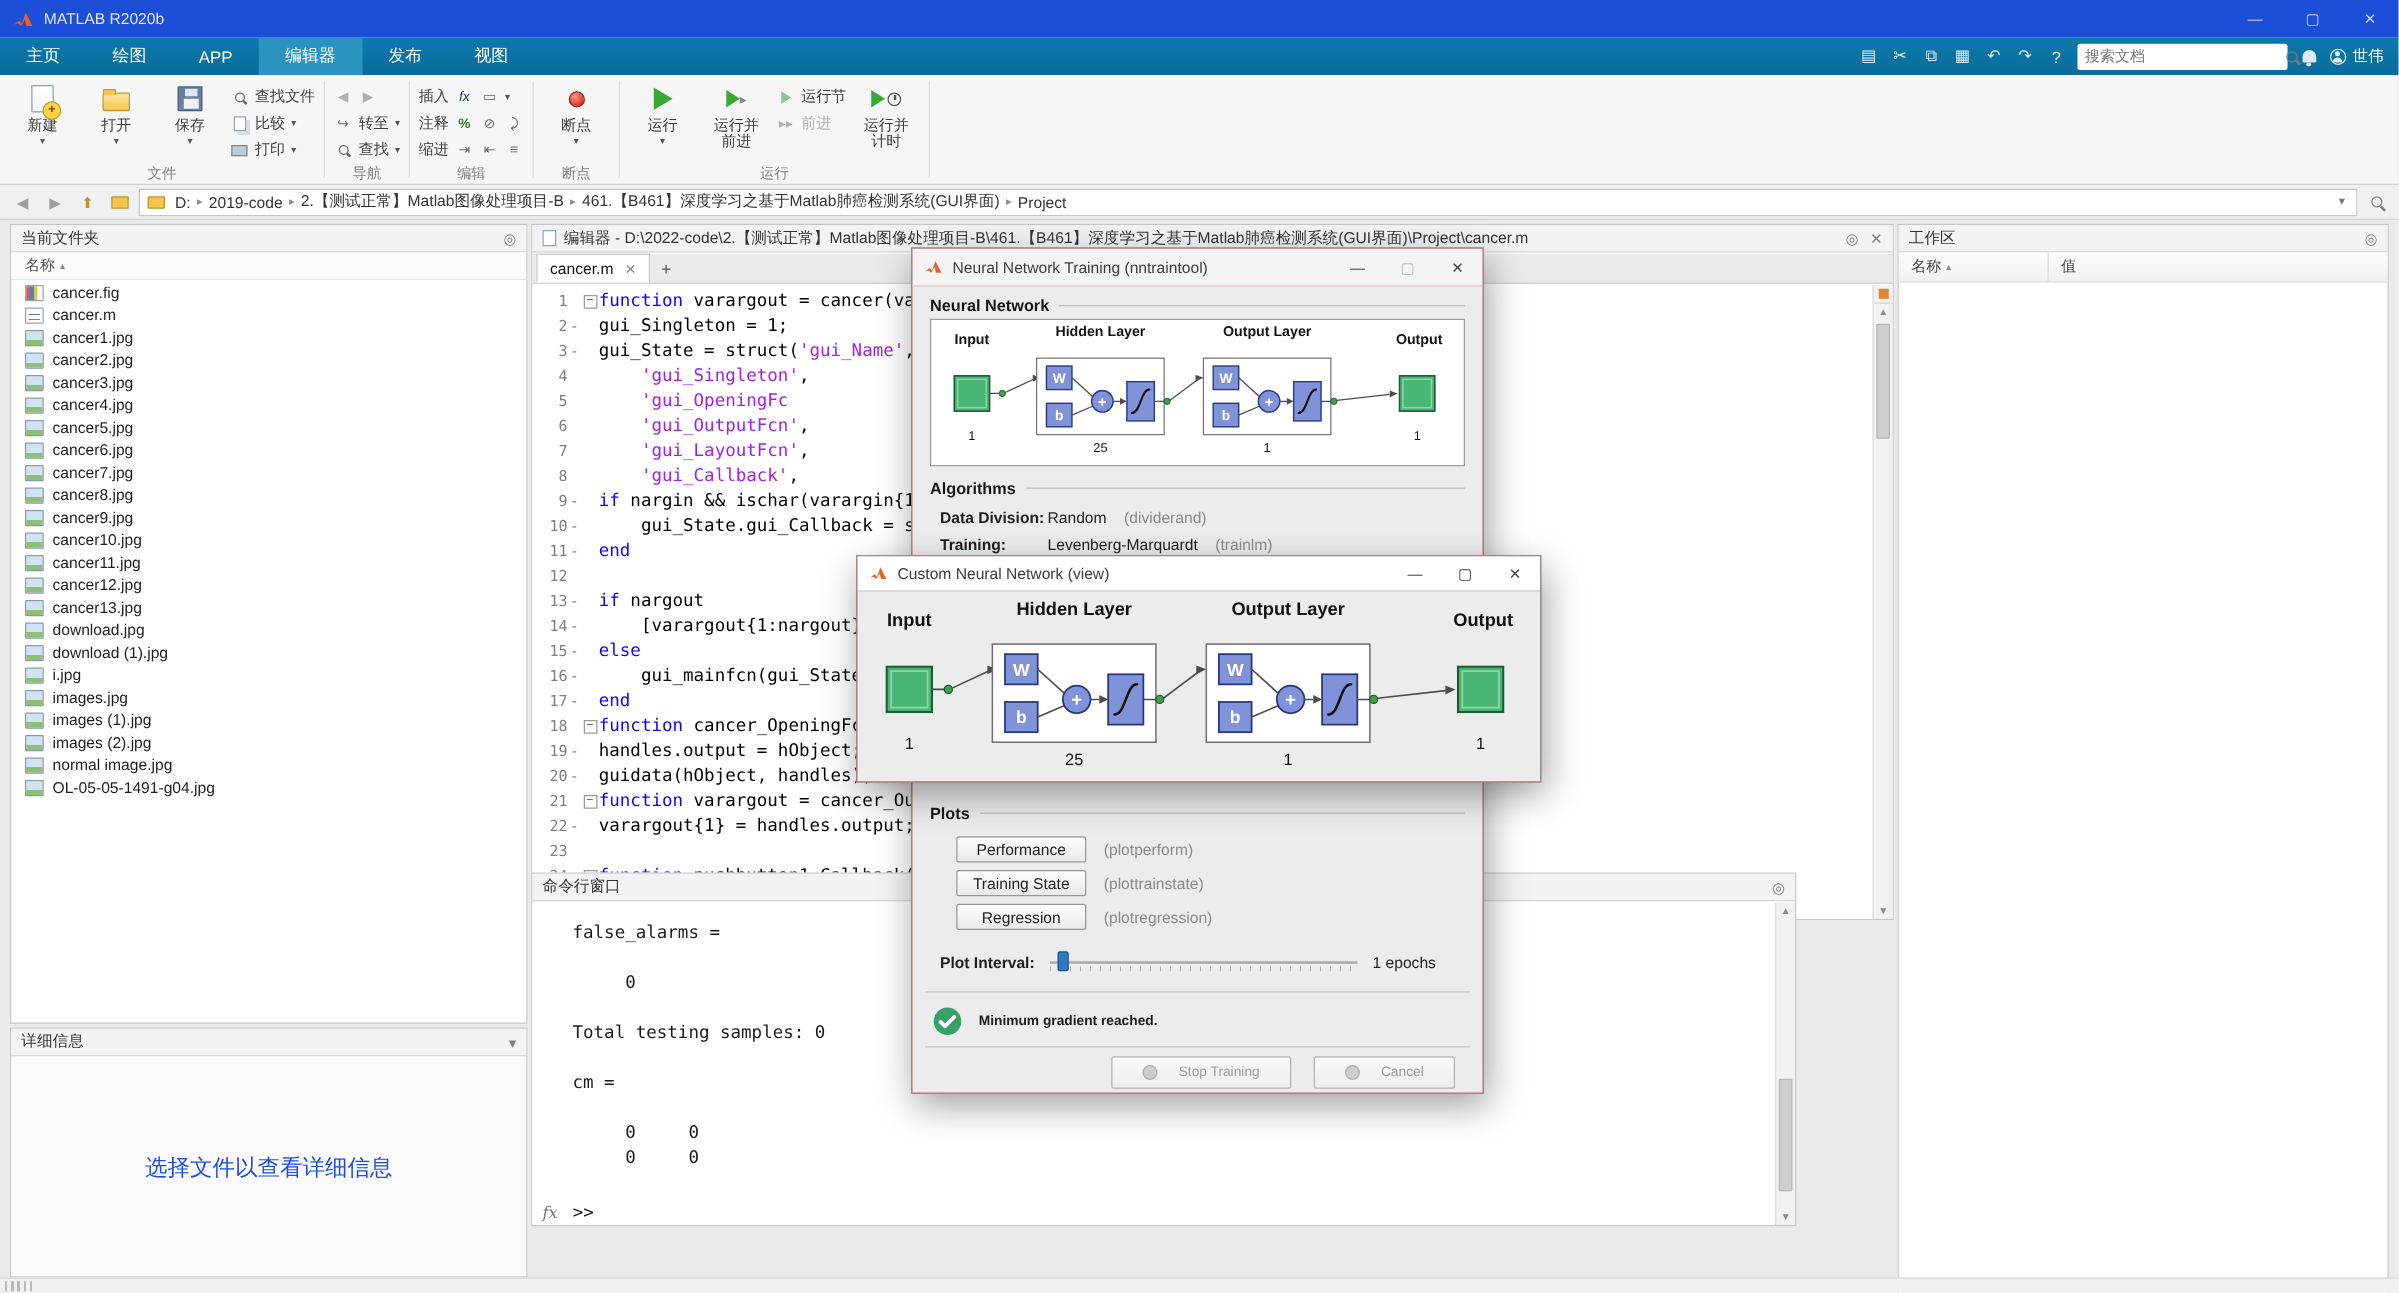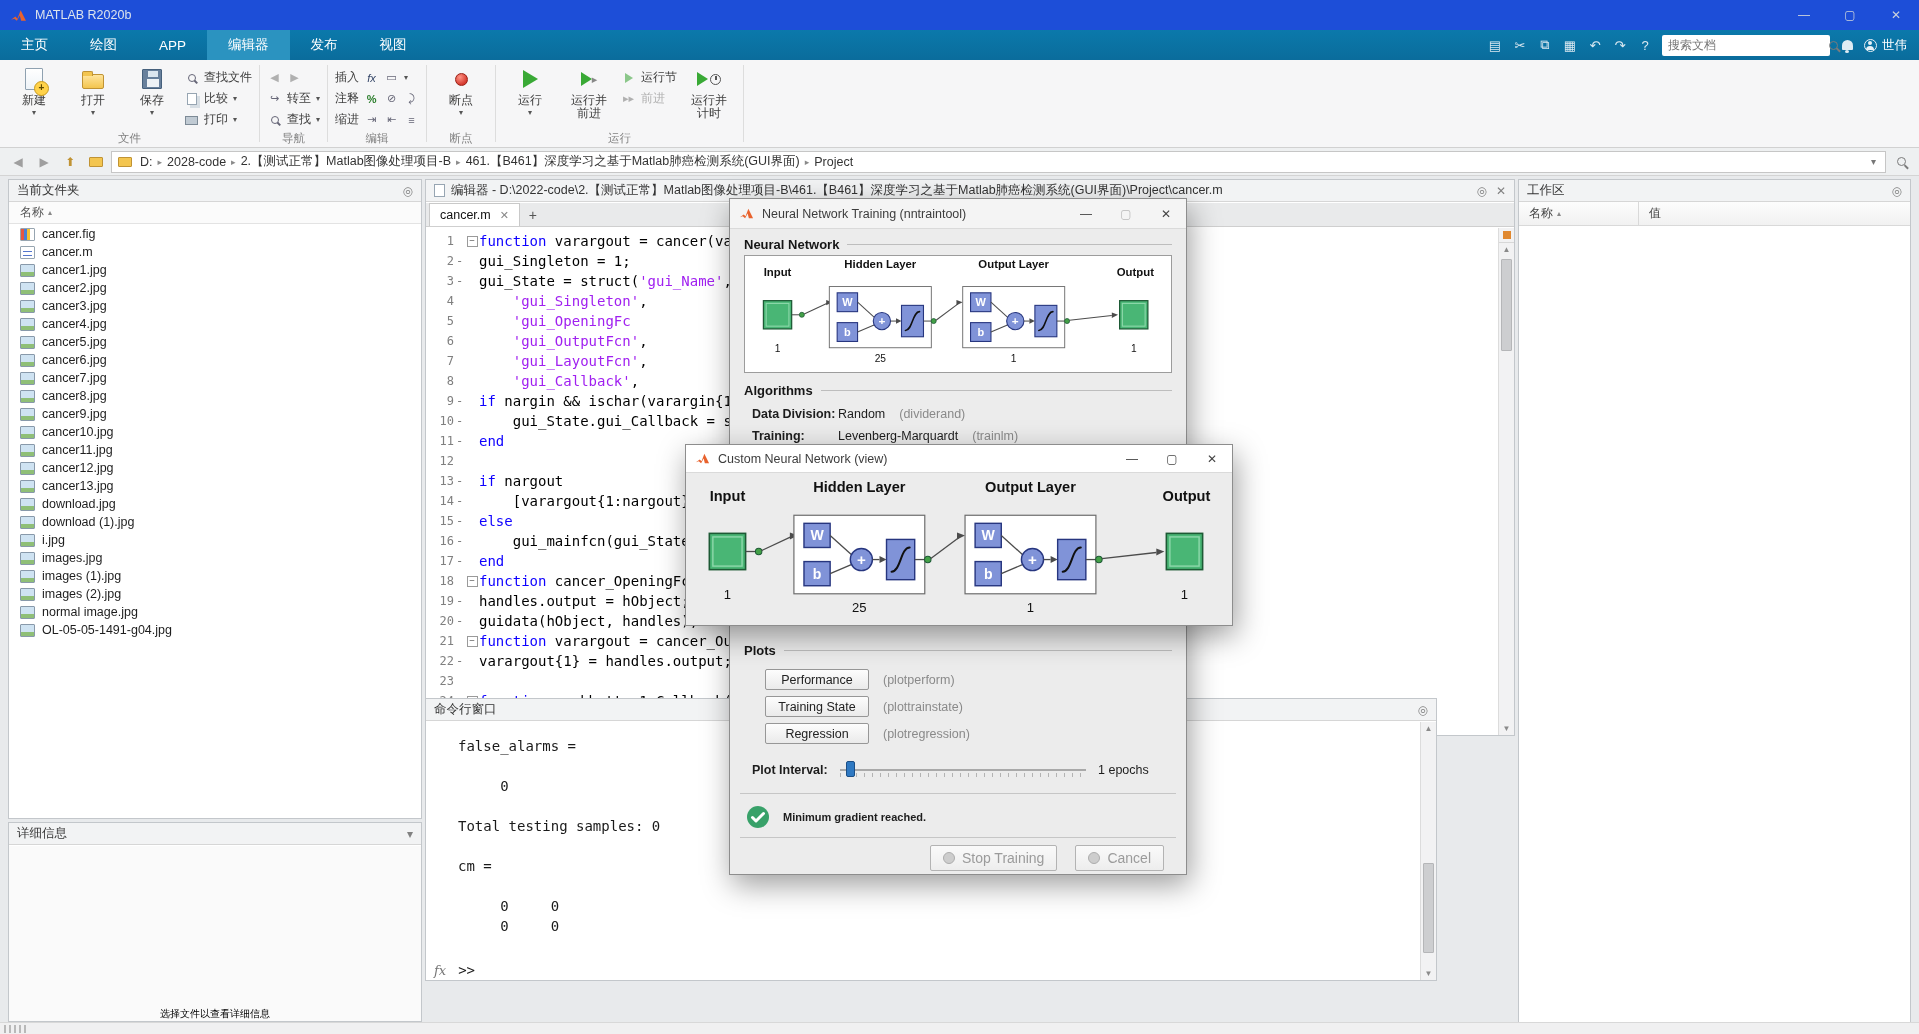--- a/index.html
+++ b/index.html
@@ -81,21 +81,21 @@
 #cmd-panel{left: 425px;top:698px;width:1012px;height:283px}
 #ws-panel{left:1518px;top:179px;width:393px;height:1024px}
 .cf-colhead{height:22px;border-bottom:1px solid #e3e3e3;display:flex;align-items:center;padding:0 11px;font-size:12px;color:#555;background:#fbfbfb;gap:4px}
 .sort{font-size:8px;color:#888}
 .file-list{position:absolute;top:45px;left:0;right:0;bottom:0;overflow:hidden}
 .file-row{height:18px;display:flex;align-items:center;padding:0 6px 0 11px;font-size:12.5px;color:#1e1e1e;gap:7px}
 .fi{display:inline-block;width:15px;height:13px;border:1px solid #97a5b0;border-radius:1px;flex:none;background:#fff}
 .fi-img{background:linear-gradient(#cfe3f2 0 7px,#8fbf77 7px);border-color:#8899aa}
 .fi-fig{background:linear-gradient(90deg,#e8573f 0 3px,#4a7fd4 3px 6px,#f3c033 6px 9px,#ffffff 9px)}
 .fi-m{background-color:#fff;background-image:repeating-linear-gradient(180deg,transparent 0 3px,#5577cc 3px 4px);background-size:9px 100%;background-position:2px 1px;background-repeat:no-repeat}
-.details-body{position:absolute;top:23px;left:0;right:0;bottom:0;background:#fafafa;display:flex;align-items:flex-end;justify-content:center;font-size:10px;color:#000000}
+.details-body{position:absolute;top:23px;left:0;right:0;bottom:0;background:#fafafa;display:flex;align-items:center;justify-content:center;font-size:18px;color:#1d4ed8}
 
 
 .etabs{position:absolute;top:23px;left:0;right:0;height:24px;background:#e9eaeb;border-bottom:1px solid #cfcfcf;display:flex;align-items:flex-end;padding-left:3px}
 .etab{height:23px;background:#fff;border:1px solid #c9c9c9;border-bottom:none;display:flex;align-items:center;gap:9px;padding:0 10px;font-size:12.5px;color:#111}
 .etab-close{color:#888;font-size:11px}
 .etab-add{width:26px;height:23px;display:flex;align-items:center;justify-content:center;color:#555;font-size:14px}
 .code{position:absolute;top:48px;left:0;right:16px;bottom:0;background:#fff;font-family:"DejaVu Sans Mono","Liberation Mono",monospace;font-size:14px;overflow:hidden;padding-top:3px}
 .cl{height:20px;line-height:20px;display:flex;white-space:pre}
 .lnum{width:28px;text-align:right;color:#7f7f7f;flex:none;font-size:12px}
 .ldash{width:11px;text-align:center;color:#7f7f7f;flex:none;font-size:12px}
@@ -166,21 +166,21 @@
 .slider{flex:1;height:18px;position:relative;margin-right:12px}
 .track{position:absolute;left:0;right:0;top:8px;height:2px;background:#a9a9a9}
 .ticks{position:absolute;left:0;right:0;top:12px;height:4px;background:repeating-linear-gradient(90deg,#b3b3b3 0 1px,transparent 1px 8px)}
 .thumb{position:absolute;left:6px;top:0;width:9px;height:16px;background:#2f79c2;border:1px solid #1c4f86;border-radius:2px}
 .int-value{font-size:12.5px;color:#1d1d1d;width:74px}
 .dsep{position:absolute;left:10px;right:10px;height:1px;background:#c6c6c6}
 .sep1{top:564px}.sep2{top:608px}
 .statusrow{position:absolute;top:576px;left:16px;display:flex;align-items:center;gap:13px}
 .status-text{font-size:11px;font-weight:bold;color:#1d1d1d}
 .btnrow{position:absolute;top:616px;right:22px;display:flex;gap:18px}
-.dlgbtn{height:26px;padding:0 12px;display:flex;align-items:center;gap:7px;background:linear-gradient(#fafafa,#ededed);border:1px solid #b3b3b3;border-radius:2px;font-size:14px;color:#9b9b9b}
+.dlgbtn{height:26px;padding:0 24px;display:flex;align-items:center;gap:17px;background:linear-gradient(#fafafa,#ededed);border:1px solid #b3b3b3;border-radius:2px;font-size:11px;color:#9b9b9b}
 .bico{width:12px;height:12px;border-radius:50%;background:#cdcdcd;border:1px solid #adadad;flex:none}
 
 
 .nn-green{fill:#49b675;stroke:#1d5a35;stroke-width:1.6}
 .nn-green-in{fill:none;stroke:#8ed8ab;stroke-width:1.4}
 .nn-box{fill:#fff;stroke:#6e6e6e;stroke-width:1.2}
 .nn-blue{fill:#8093d8;stroke:#27367f;stroke-width:1.4}
 .nn-wb{fill:#fff;font-weight:bold;font-size:14px;font-family:"Liberation Sans",sans-serif}
 .nn-plus{fill:#fff;font-weight:bold;font-size:15px}
 .nn-num{fill:#111;font-size:13px}
@@ -399,21 +399,21 @@
     <span class="ab-btn">▶</span>
     <span class="ab-btn" style="color:#c09334">⬆</span>
     <span class="ab-btn">
         <span class="minifolder"></span>
       </span>
     <div class="ab-field">
       <span class="minifolder"></span>
       <span style="display:flex;align-items:center">
           <span class="crumb">D:</span>
           <span class="crumb-sep">▸</span>
-          <span class="crumb">2028-code</span>
+          <span class="crumb">2019-code</span>
           <span class="crumb-sep">▸</span>
           <span class="crumb">2.【测试正常】Matlab图像处理项目-B</span>
           <span class="crumb-sep">▸</span>
           <span class="crumb">461.【B461】深度学习之基于Matlab肺癌检测系统(GUI界面)</span>
           <span class="crumb-sep">▸</span>
           <span class="crumb">Project</span>
         </span>
       <span class="ab-caret">▾</span>
     </div>
     <span class="ab-btn">

